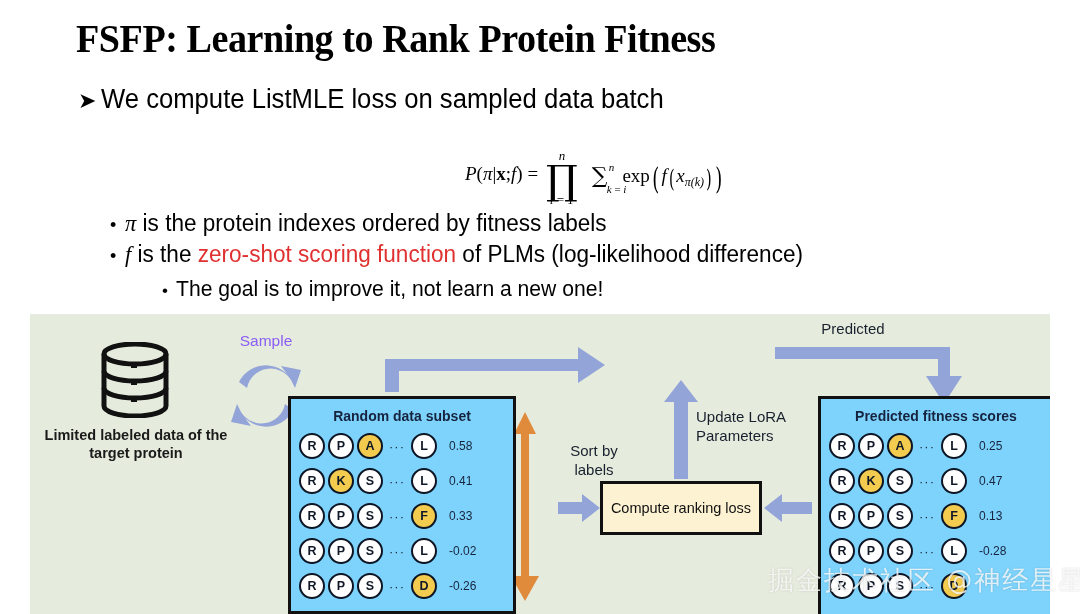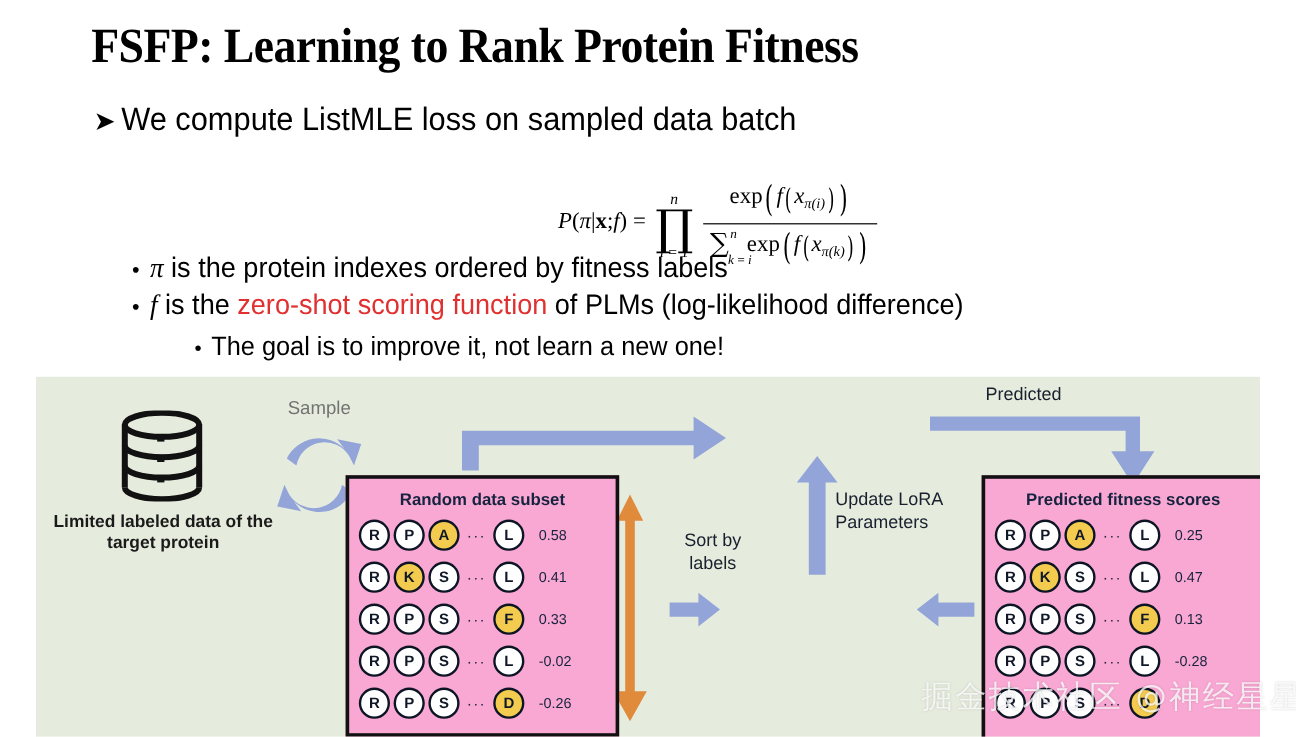--- a/index.html
+++ b/index.html
@@ -191,33 +191,33 @@
     color: #1a1a1a;
   }
 
   
   #sample-label {
     position: absolute;
     left: 186px; top: 17px;
     width: 100px;
     text-align: center;
     font-size: 15.5px;
-    color: #737373;
+    color: #8b5cf6;
   }
   #sample-cycle {
     position: absolute;
     left: 195px; top: 42px;
     width: 82px; height: 80px;
   }
 
   
   .data-panel {
     position: absolute;
     border: 3px solid #111;
-    background: #f9a8d4;
+    background: #7dd3fc;
     box-sizing: border-box;
   }
   #panel-random { left: 258px; top: 82px; width: 228px; height: 218px; }
   #panel-pred   { left: 788px; top: 82px; width: 236px; height: 249px; }
 
   .panel-title {
     position: absolute;
     left: 0; top: 9px;
     width: 100%;
     text-align: center;
@@ -345,23 +345,20 @@
     <span class="f-it">P</span><span>(<i>π</i>|<b>x</b>;<i>f</i>)</span>
     <span>=</span>
 
     <span class="bigprod">
       <span class="sup">n</span>
       <span class="sym">∏</span>
       <span class="sub">i = 1</span>
     </span>
 
     <span class="frac">
-      <span class="num">
-        <span>exp</span><span class="bigparen">(</span><span class="f-it">f</span><span class="medparen">(</span><span class="f-it">x</span><span class="subidx">π(i)</span><span class="medparen">)</span><span class="bigparen">)</span>
-      </span>
       <span class="den">
         <span class="sumop">
           <span class="ssym">∑</span>
           <span class="ssup">n</span>
           <span class="ssub">k = i</span>
         </span>
         <span>exp</span><span class="bigparen">(</span><span class="f-it">f</span><span class="medparen">(</span><span class="f-it">x</span><span class="subidx">π(k)</span><span class="medparen">)</span><span class="bigparen">)</span>
       </span>
     </span>
   </div>
@@ -426,20 +423,21 @@
     <path d="M 68 54 A 30 30 0 0 1 20 62 L 26 70 L 6 66 L 12 48 L 16 56 A 24 24 0 0 0 60 48 Z" fill="#93a4d8"></path>
   </svg>
 
 
   <div id="label-inference" class="dlabel">Predicted</div>
 
   <div id="label-sortby" class="dlabel">Sort by labels</div>
 
   <div id="label-update" class="dlabel">Update LoRA Parameters</div>
 
+  <div id="loss-box">Compute ranking loss</div>
 
   <div class="data-panel" id="panel-random">
     <div class="panel-title">Random data subset</div>
     <div id="random-rows">
         <div class="seq-row" style="top: 32px;">
           <span class="aa">R</span>
           <span class="aa">P</span>
           <span class="aa hl">A</span>
           <span class="ellip">···</span>
           <span class="aa">L</span>

